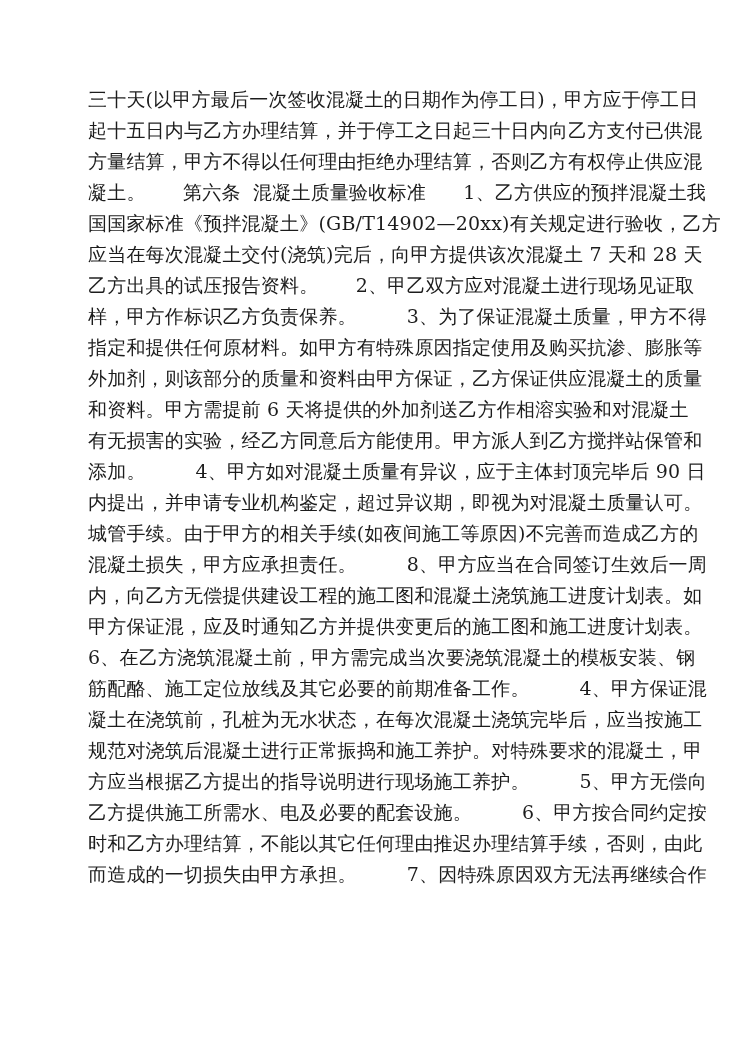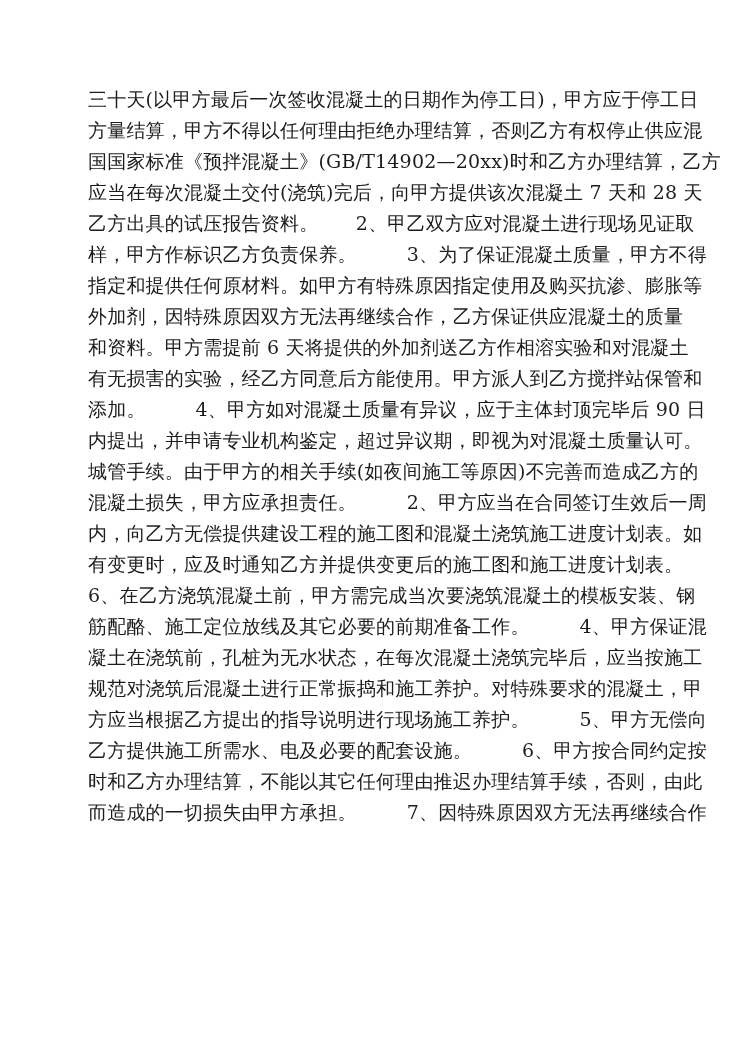--- a/index.html
+++ b/index.html
@@ -31,35 +31,37 @@
     letter-spacing: 0.2px;
     text-align: justify;
   }
 </style>
 </head>
 <body>
 
 <div class="page">
   <div class="text-block">
     <div class="text-line">三十天(以甲方最后一次签收混凝土的日期作为停工日)，甲方应于停工日</div>
+    <div class="text-line">起十五日内与乙方办理结算，并于停工之日起三十日内向乙方支付已供混</div>
     <div class="text-line">方量结算，甲方不得以任何理由拒绝办理结算，否则乙方有权停止供应混</div>
-    <div class="text-line">国国家标准《预拌混凝土》(GB/T14902—20xx)时和乙方办理结算，乙方</div>
+    <div class="text-line">凝土。      第六条  混凝土质量验收标准      1、乙方供应的预拌混凝土我</div>
+    <div class="text-line">国国家标准《预拌混凝土》(GB/T14902—20xx)有关规定进行验收，乙方</div>
     <div class="text-line">应当在每次混凝土交付(浇筑)完后，向甲方提供该次混凝土 7 天和 28 天</div>
     <div class="text-line">乙方出具的试压报告资料。      2、甲乙双方应对混凝土进行现场见证取</div>
     <div class="text-line">样，甲方作标识乙方负责保养。        3、为了保证混凝土质量，甲方不得</div>
     <div class="text-line">指定和提供任何原材料。如甲方有特殊原因指定使用及购买抗渗、膨胀等</div>
-    <div class="text-line">外加剂，因特殊原因双方无法再继续合作，乙方保证供应混凝土的质量</div>
+    <div class="text-line">外加剂，则该部分的质量和资料由甲方保证，乙方保证供应混凝土的质量</div>
     <div class="text-line">和资料。甲方需提前 6 天将提供的外加剂送乙方作相溶实验和对混凝土</div>
     <div class="text-line">有无损害的实验，经乙方同意后方能使用。甲方派人到乙方搅拌站保管和</div>
     <div class="text-line">添加。        4、甲方如对混凝土质量有异议，应于主体封顶完毕后 90 日</div>
     <div class="text-line">内提出，并申请专业机构鉴定，超过异议期，即视为对混凝土质量认可。</div>
     <div class="text-line">城管手续。由于甲方的相关手续(如夜间施工等原因)不完善而造成乙方的</div>
-    <div class="text-line">混凝土损失，甲方应承担责任。        2、甲方应当在合同签订生效后一周</div>
+    <div class="text-line">混凝土损失，甲方应承担责任。        8、甲方应当在合同签订生效后一周</div>
     <div class="text-line">内，向乙方无偿提供建设工程的施工图和混凝土浇筑施工进度计划表。如</div>
-    <div class="text-line">有变更时，应及时通知乙方并提供变更后的施工图和施工进度计划表。</div>
+    <div class="text-line">甲方保证混，应及时通知乙方并提供变更后的施工图和施工进度计划表。</div>
     <div class="text-line">6、在乙方浇筑混凝土前，甲方需完成当次要浇筑混凝土的模板安装、钢</div>
     <div class="text-line">筋配酪、施工定位放线及其它必要的前期准备工作。        4、甲方保证混</div>
     <div class="text-line">凝土在浇筑前，孔桩为无水状态，在每次混凝土浇筑完毕后，应当按施工</div>
     <div class="text-line">规范对浇筑后混凝土进行正常振捣和施工养护。对特殊要求的混凝土，甲</div>
     <div class="text-line">方应当根据乙方提出的指导说明进行现场施工养护。        5、甲方无偿向</div>
     <div class="text-line">乙方提供施工所需水、电及必要的配套设施。        6、甲方按合同约定按</div>
     <div class="text-line">时和乙方办理结算，不能以其它任何理由推迟办理结算手续，否则，由此</div>
     <div class="text-line">而造成的一切损失由甲方承担。        7、因特殊原因双方无法再继续合作</div>
   </div>
 </div>

